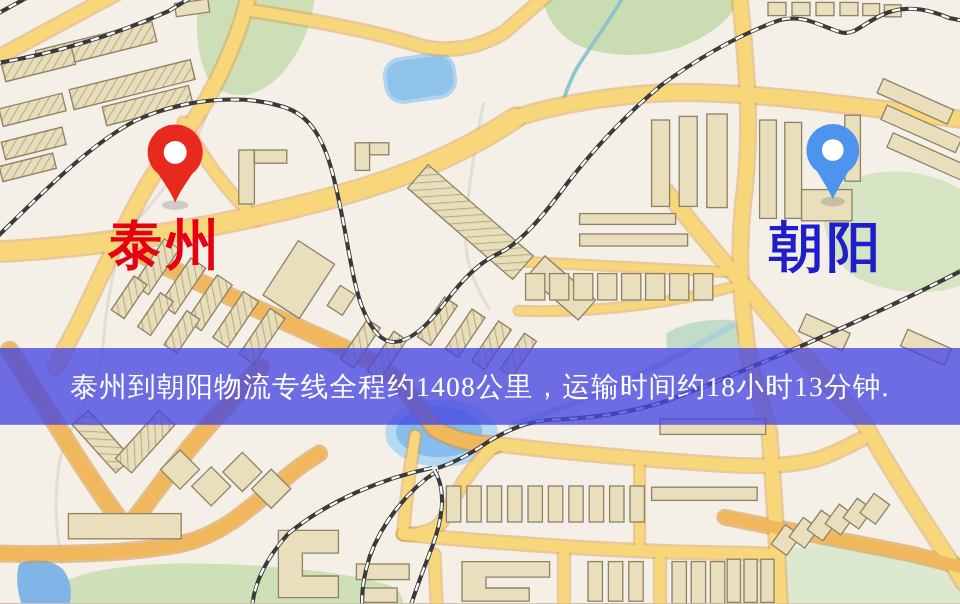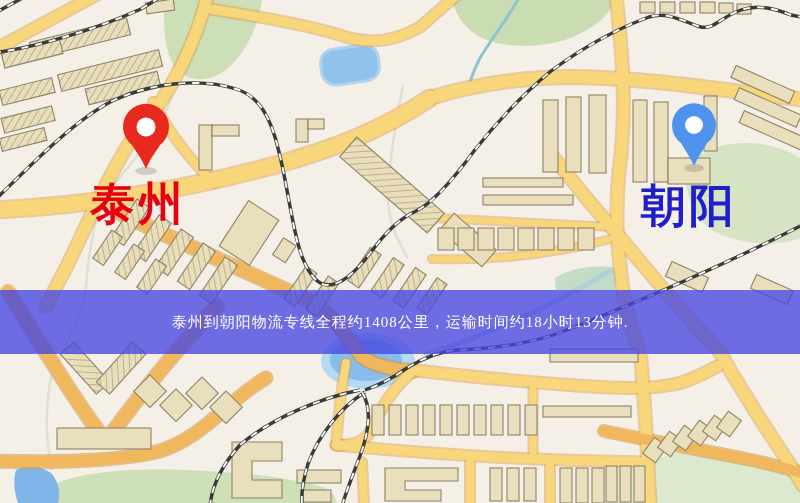--- a/index.html
+++ b/index.html
@@ -15,21 +15,21 @@
   .rwb{fill:none;stroke:#3a3a3a;stroke-width:3.4;}
   .rwd{fill:none;stroke:#ffffff;stroke-width:1.9;stroke-dasharray:7 7;}
   
   .bld{fill:#eadfbd;stroke:#8f8266;stroke-width:1.1;}
   .bldh{fill:url(#hp);stroke:#8f8266;stroke-width:1.1;}
   .trail{fill:none;stroke:#e2ded4;stroke-width:2.5;}
   .stream{fill:none;stroke:#8cc4d2;stroke-width:3;}
   .city-label{font-family:"Liberation Serif",serif;font-weight:bold;font-size:45px;letter-spacing:3px;}
   .banner{position:absolute;left:0;top:290px;width:800px;height:64px;
           background:rgba(70,70,225,0.78);display:flex;align-items:center;justify-content:center;}
-  .banner span{color:#ffffff;font-size:15px;letter-spacing:1px;white-space:nowrap;
+  .banner span{color:#ffffff;font-size:23px;letter-spacing:1px;white-space:nowrap;
                font-family:"Liberation Serif",serif;}
 </style>
 </head>
 <body>
 
 <div class="stage">
 <svg width="800" height="503" viewBox="0 0 800 503">
   <defs>
     <pattern id="hp" width="6" height="6" patternUnits="userSpaceOnUse" patternTransform="rotate(45)">
       <rect width="6" height="6" fill="#e9debb"></rect>

